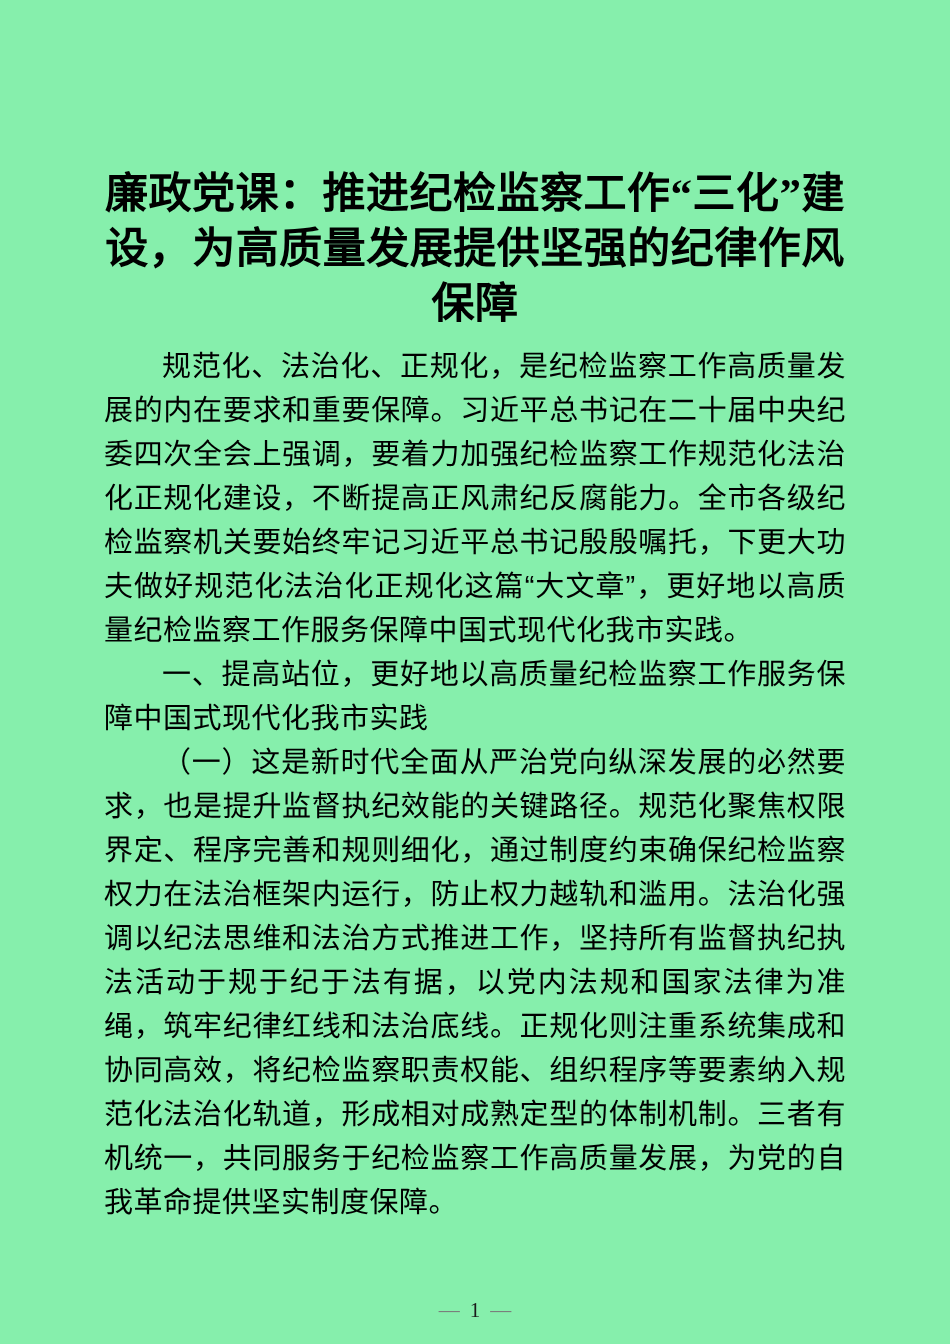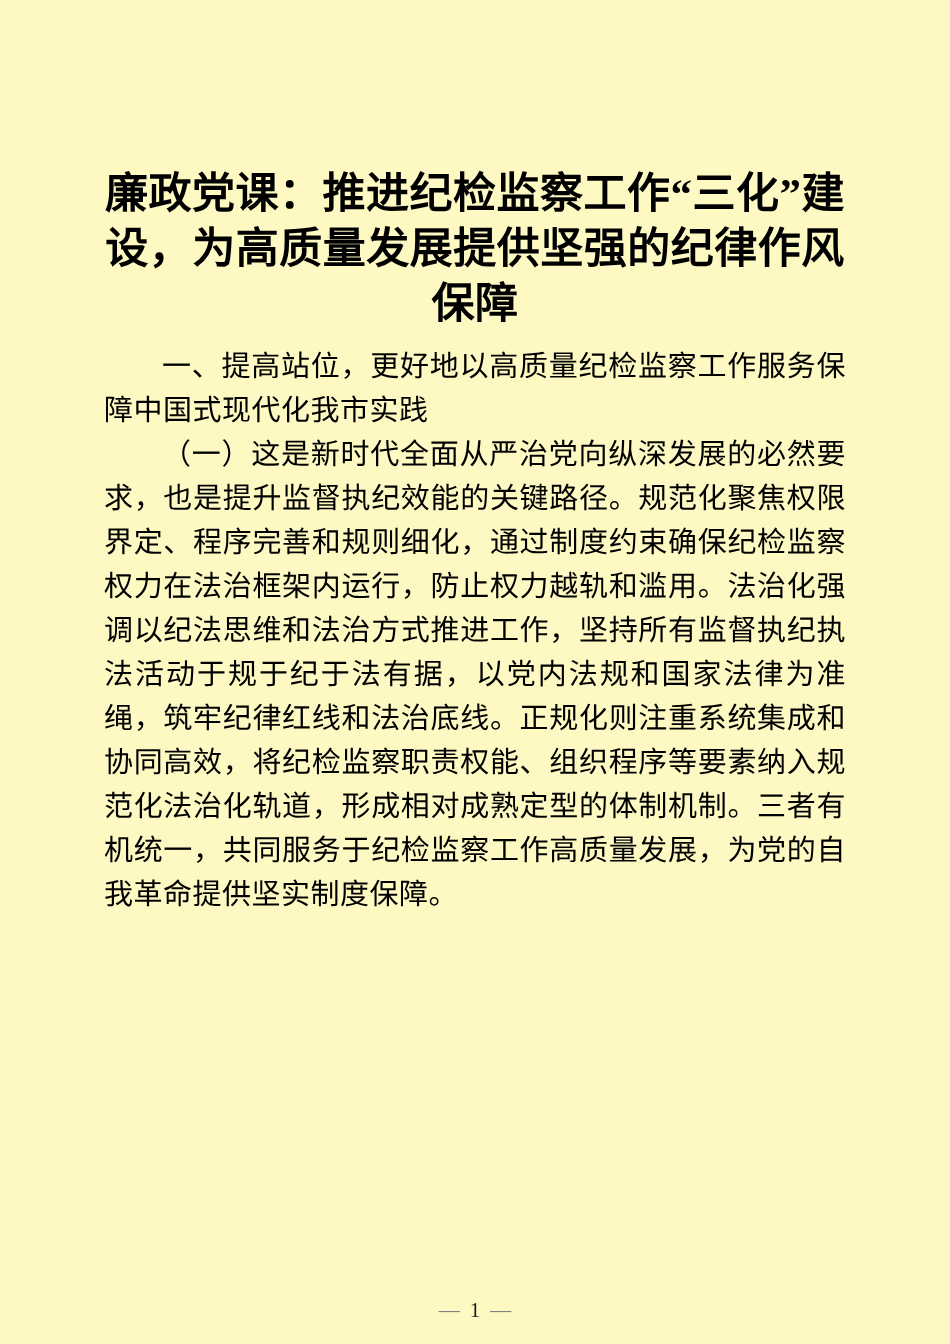--- a/index.html
+++ b/index.html
@@ -5,21 +5,21 @@
   html, body {
     margin: 0;
     padding: 0;
     background: #e8e8e8;
   }
   .page {
     position: relative;
     width: 950px;
     height: 1344px;
     margin: 0 auto;
-    background: #fef9c3;
+    background: #86efac;
     color: #000000;
     box-sizing: border-box;
     padding: 166px 104px 0 104px;
     overflow: hidden;
   }
   .doc-title {
     font-family: "Liberation Serif", "DejaVu Serif", serif;
     font-weight: 700;
     font-size: 43px;
     line-height: 55px;
@@ -55,20 +55,21 @@
     color: #1a1a1a;
   }
 </style>
 </head>
 <body>
 
 <div class="page">
 
   <h1 class="doc-title">廉政党课：推进纪检监察工作“三化”建设，为高质量发展提供坚强的纪律作风保障</h1>
 
+  <p class="body-para">规范化、法治化、正规化，是纪检监察工作高质量发展的内在要求和重要保障。习近平总书记在二十届中央纪委四次全会上强调，要着力加强纪检监察工作规范化法治化正规化建设，不断提高正风肃纪反腐能力。全市各级纪检监察机关要始终牢记习近平总书记殷殷嘱托，下更大功夫做好规范化法治化正规化这篇“大文章”，更好地以高质量纪检监察工作服务保障中国式现代化我市实践。</p>
 
   <p class="body-para">一、提高站位，更好地以高质量纪检监察工作服务保障中国式现代化我市实践</p>
 
   <p class="body-para">（一）这是新时代全面从严治党向纵深发展的必然要求，也是提升监督执纪效能的关键路径。规范化聚焦权限界定、程序完善和规则细化，通过制度约束确保纪检监察权力在法治框架内运行，防止权力越轨和滥用。法治化强调以纪法思维和法治方式推进工作，坚持所有监督执纪执法活动于规于纪于法有据，以党内法规和国家法律为准绳，筑牢纪律红线和法治底线。正规化则注重系统集成和协同高效，将纪检监察职责权能、组织程序等要素纳入规范化法治化轨道，形成相对成熟定型的体制机制。三者有机统一，共同服务于纪检监察工作高质量发展，为党的自我革命提供坚实制度保障。</p>
 
   <div class="page-footer">
     <span class="footer-dash">—</span><span class="footer-num">1</span><span class="footer-dash">—</span>
   </div>
 
 </div>

